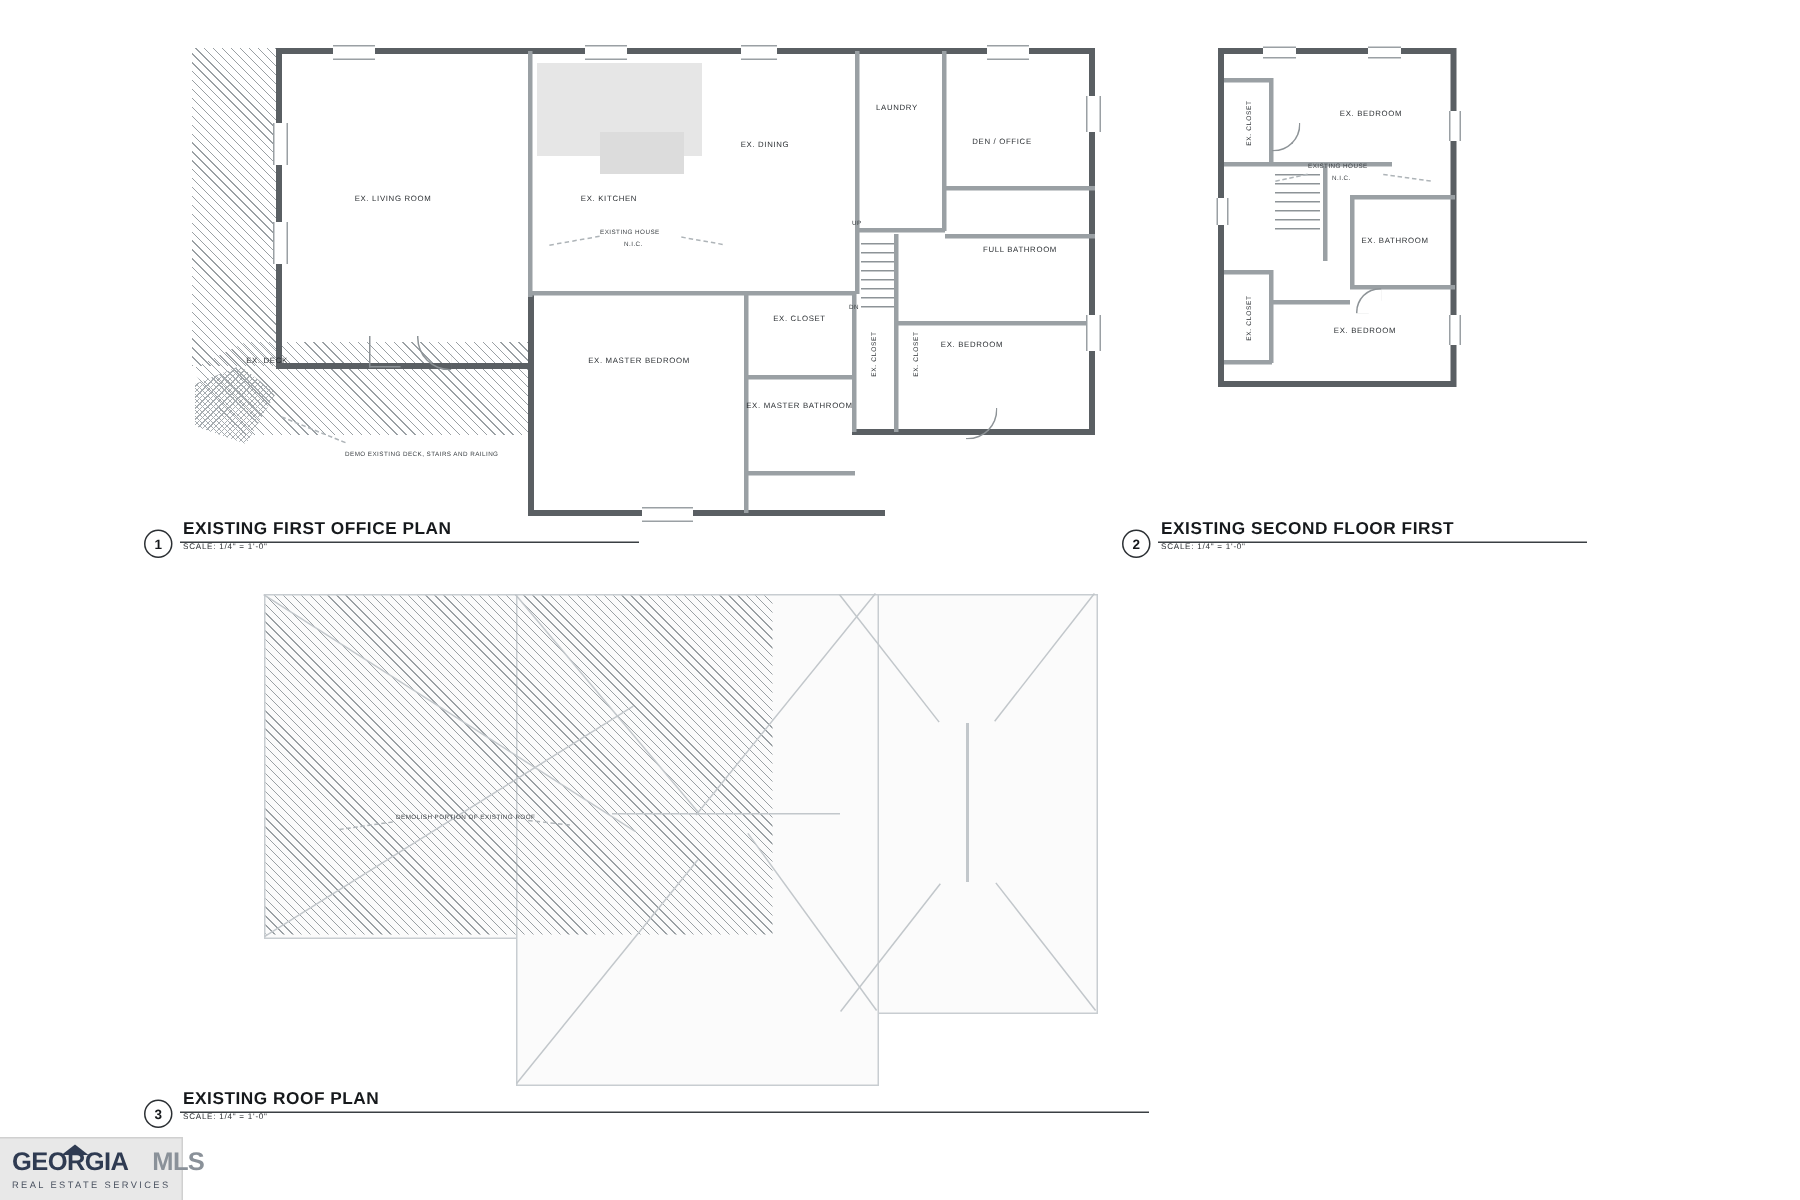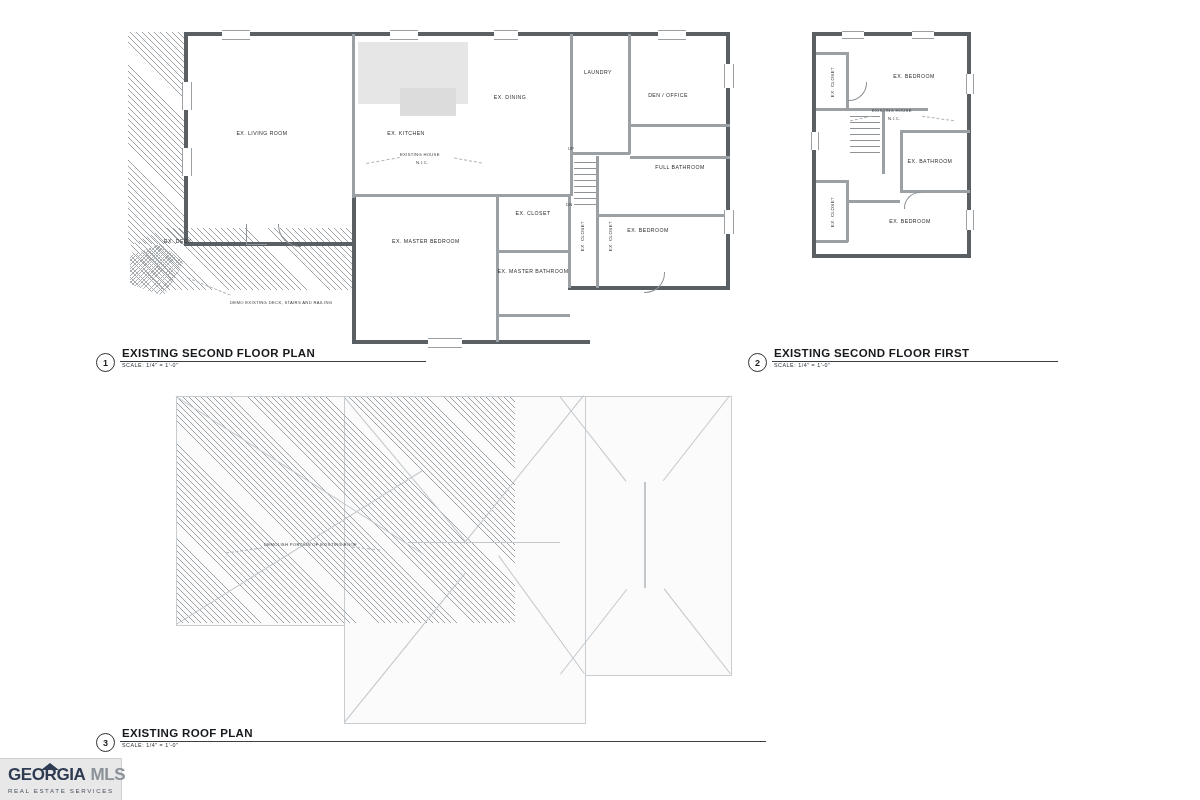--- a/index.html
+++ b/index.html
@@ -147,21 +147,21 @@
     border-right: 1px solid #d0d0d0;
     display: flex;
     flex-direction: column;
     justify-content: center;
     padding-left: 8px;
     box-sizing: border-box;
   }
   .wm-row {
     display: flex;
     align-items: baseline;
-    gap: 5px;
+    gap: 16px;
   }
   .wm-georgia {
     font-size: 17px;
     font-weight: bold;
     letter-spacing: -0.4px;
     color: #2f3b52;
   }
   .wm-mls {
     font-size: 17px;
     font-weight: bold;
@@ -337,21 +337,21 @@
     <div class="roof-line" style="left:468px; top:86px; width:2px; height:106px; background:#c2c7cb;"></div>
     <div class="roof-line" style="left:308px; top:146px; width:76px;"></div>
 
     <div class="note" style="left:88px; top:146px;">DEMOLISH PORTION OF EXISTING ROOF</div>
     <div class="dash" style="left:50px; top:154px; width:36px; transform:rotate(-8deg);"></div>
     <div class="dash" style="left:176px; top:152px; width:28px; transform:rotate(6deg);"></div>
   </div>
 
   <div class="title-block" style="left:96px; top:348px; width:330px;">
     <div class="title-num" style="left:0; top:5px;">1</div>
-    <div class="title-text">EXISTING SECOND FLOOR PLAN</div>
+    <div class="title-text">EXISTING FIRST OFFICE PLAN</div>
     <div class="title-rule" style="width:306px;"></div>
     <div class="title-scale">SCALE:  1/4" = 1'-0"</div>
   </div>
 
   <div class="title-block" style="left:748px; top:348px; width:300px;">
     <div class="title-num" style="left:0; top:5px;">2</div>
     <div class="title-text">EXISTING SECOND FLOOR FIRST</div>
     <div class="title-rule" style="width:286px;"></div>
     <div class="title-scale">SCALE:  1/4" = 1'-0"</div>
   </div>

